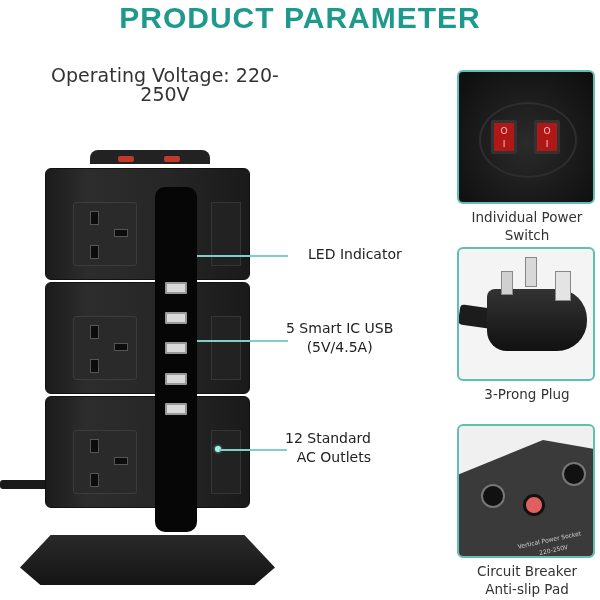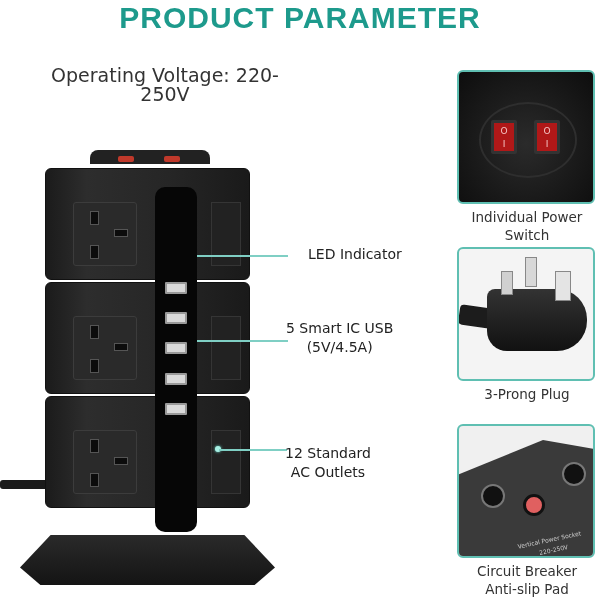--- a/index.html
+++ b/index.html
@@ -133,21 +133,21 @@
 
 <div class="callout-dot" style="left:178px;top:337px;"></div>
 <div class="callout-line" style="left:182px;top:340px;width:106px;"></div>
 <div class="callout-label" style="left:286px;top:319px;">
   <div>5 Smart IC USB</div>
   <div>(5V/4.5A)</div>
 </div>
 
 <div class="callout-dot" style="left:215px;top:446px;"></div>
 <div class="callout-line" style="left:219px;top:449px;width:68px;"></div>
-<div class="callout-label" style="left:285px;top:444px;">
+<div class="callout-label" style="left:285px;top:429px;text-align:right;">
   <div>12 Standard</div>
   <div>AC Outlets</div>
 </div>
 
 <div class="feature" style="top:70px;">
   <div class="feature-img" style="background: radial-gradient(ellipse at 50% 55%, #2b2b2b 0%, #1a1a1a 55%, #0d0d0d 100%);">
     <div style="position:absolute;left:20px;top:30px;width:98px;height:76px;border-radius:50%;border:2px solid #2e2e2e;"></div>
     <div class="rocker" style="left:32px;"><span>O</span><br><span>I</span></div>
     <div class="rocker" style="left:75px;"><span>O</span><br><span>I</span></div>
   </div>

